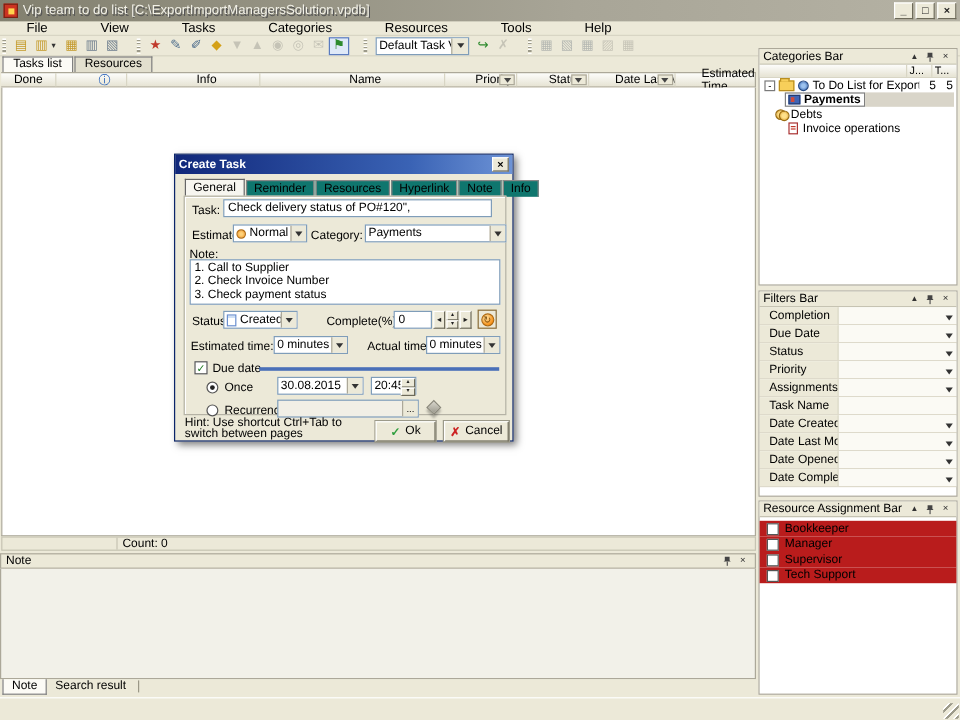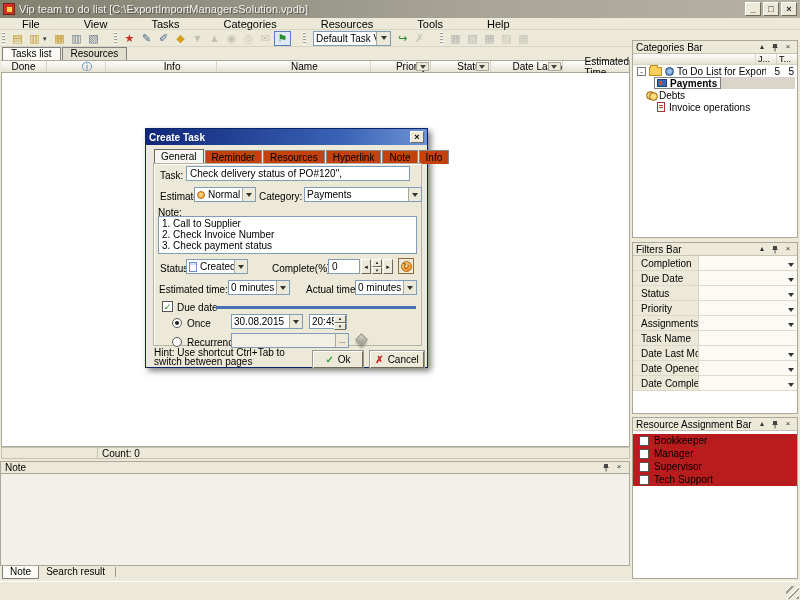--- a/index.html
+++ b/index.html
@@ -89,21 +89,21 @@
   .frow .val .tri { position:absolute; right:3px; top:4px; border-top-color:#333; }
   .ckrow { height:13px; display:flex; align-items:center; font-size:10px; padding-left:6px; background:#b91c1c; }
   .ckbox { width:10px; height:10px; border:1px solid #555; background:#fff; margin-right:5px; }
 
   
   .dialog { position:absolute; left:145px; top:128px; width:283px; height:240px; background:#ece9d8; border:1px solid #0a246a; box-shadow:3px 3px 6px rgba(0,0,0,.5); z-index:50; }
   .dlg-title { height:16px; background:linear-gradient(90deg,#10277a,#3a63b5 70%,#6d93d6); display:flex; align-items:center; padding:0 3px; }
   .dlg-title .t { color:#fff; font-weight:bold; font-size:10px; flex:1; }
   .dlg-x { width:14px; height:12px; background:#ece9d8; border:1px solid; border-color:#fff #6d6a5a #6d6a5a #fff; font-size:9px; line-height:10px; text-align:center; font-weight:bold; }
   .dlg-tabs { position:absolute; left:8px; top:21px; height:14px; display:flex; }
-  .dtab { height:14px; line-height:13px; padding:0 6px; font-size:10px; border:1px solid #888; border-bottom:none; background:#c2410c; margin-right:1px; }
+  .dtab { height:14px; line-height:13px; padding:0 6px; font-size:10px; border:1px solid #888; border-bottom:none; background:#0f766e; margin-right:1px; }
   .dtab.active { background:#f7f6f0; position:relative; top:-1px; height:15px; border-color:#666; }
   .dlg-frame { position:absolute; left:7px; top:34px; width:269px; height:183px; border:1px solid #b5b2a5; box-shadow:inset 1px 1px 0 #fff; background:#ece9d8; }
   .dl { position:absolute; font-size:10px; white-space:nowrap; }
   .din { position:absolute; background:#fff; border:1px solid #7f9db9; font-size:10px; padding:1px 3px; height:15px; }
   .dcombo { position:absolute; height:15px; border:1px solid #7f9db9; background:#fff; display:flex; font-size:10px; }
   .dcombo .cv { flex:1; padding:1px 2px; display:flex; align-items:center; overflow:hidden; white-space:nowrap; }
   .dcombo .arrowbtn { width:13px; }
   .pri-dot { width:8px; height:8px; border-radius:50%; background:radial-gradient(#ffd27a 25%,#f7941d); border:1px solid #b06a10; margin-right:3px; flex:none; }
   .page-ic { width:8px; height:10px; background:#fff; border:1px solid #6a8fd0; margin-right:3px; flex:none; box-shadow:inset 0 2px 0 #cfe0f5; }
   .dta { position:absolute; left:12px; top:87px; width:259px; height:38px; background:#fff; border:1px solid #7f9db9; font-family:"Liberation Sans",sans-serif; font-size:10px; resize:none; padding:1px 3px; line-height:11px; }
@@ -336,20 +336,26 @@
         <div class="lab">Assignments</div>
         <div class="val">
           <span class="tri"></span>
         </div>
       </div>
     <div class="frow">
         <div class="lab">Task Name</div>
         <div class="val"></div>
       </div>
     <div class="frow">
+        <div class="lab">Date Created</div>
+        <div class="val">
+          <span class="tri"></span>
+        </div>
+      </div>
+    <div class="frow">
         <div class="lab">Date Last Modifi</div>
         <div class="val">
           <span class="tri"></span>
         </div>
       </div>
     <div class="frow">
         <div class="lab">Date Opened</div>
         <div class="val">
           <span class="tri"></span>
         </div>

